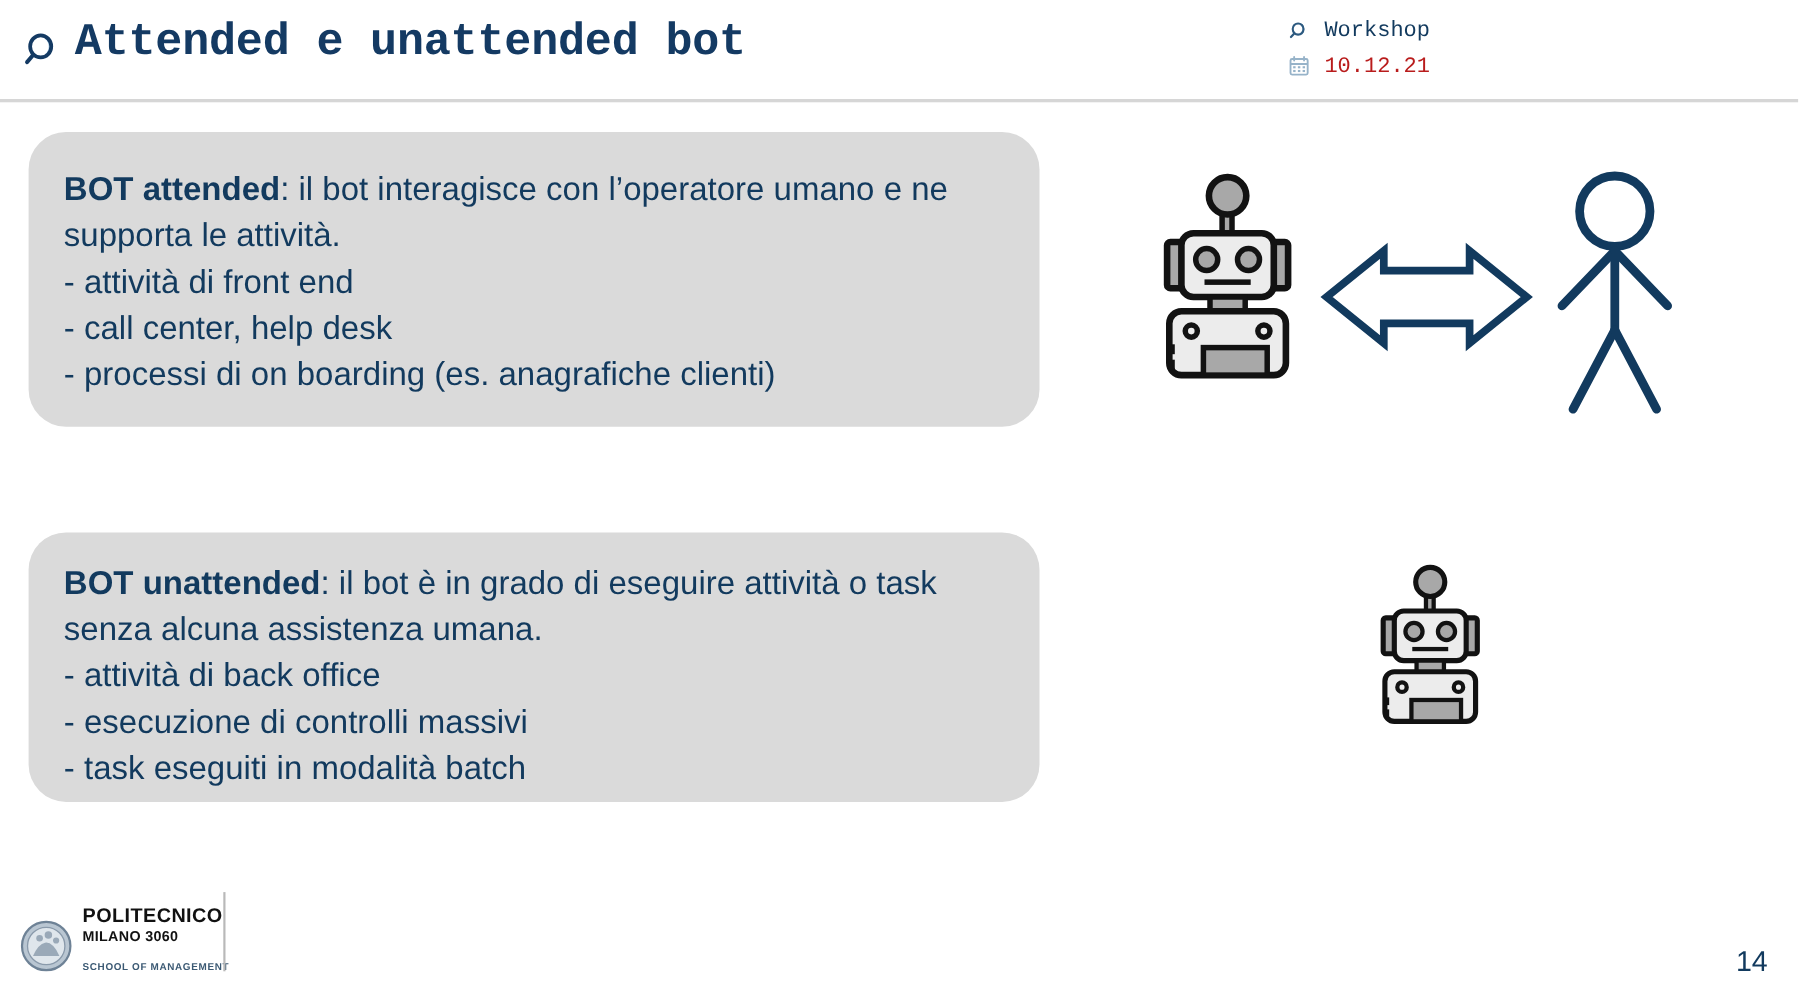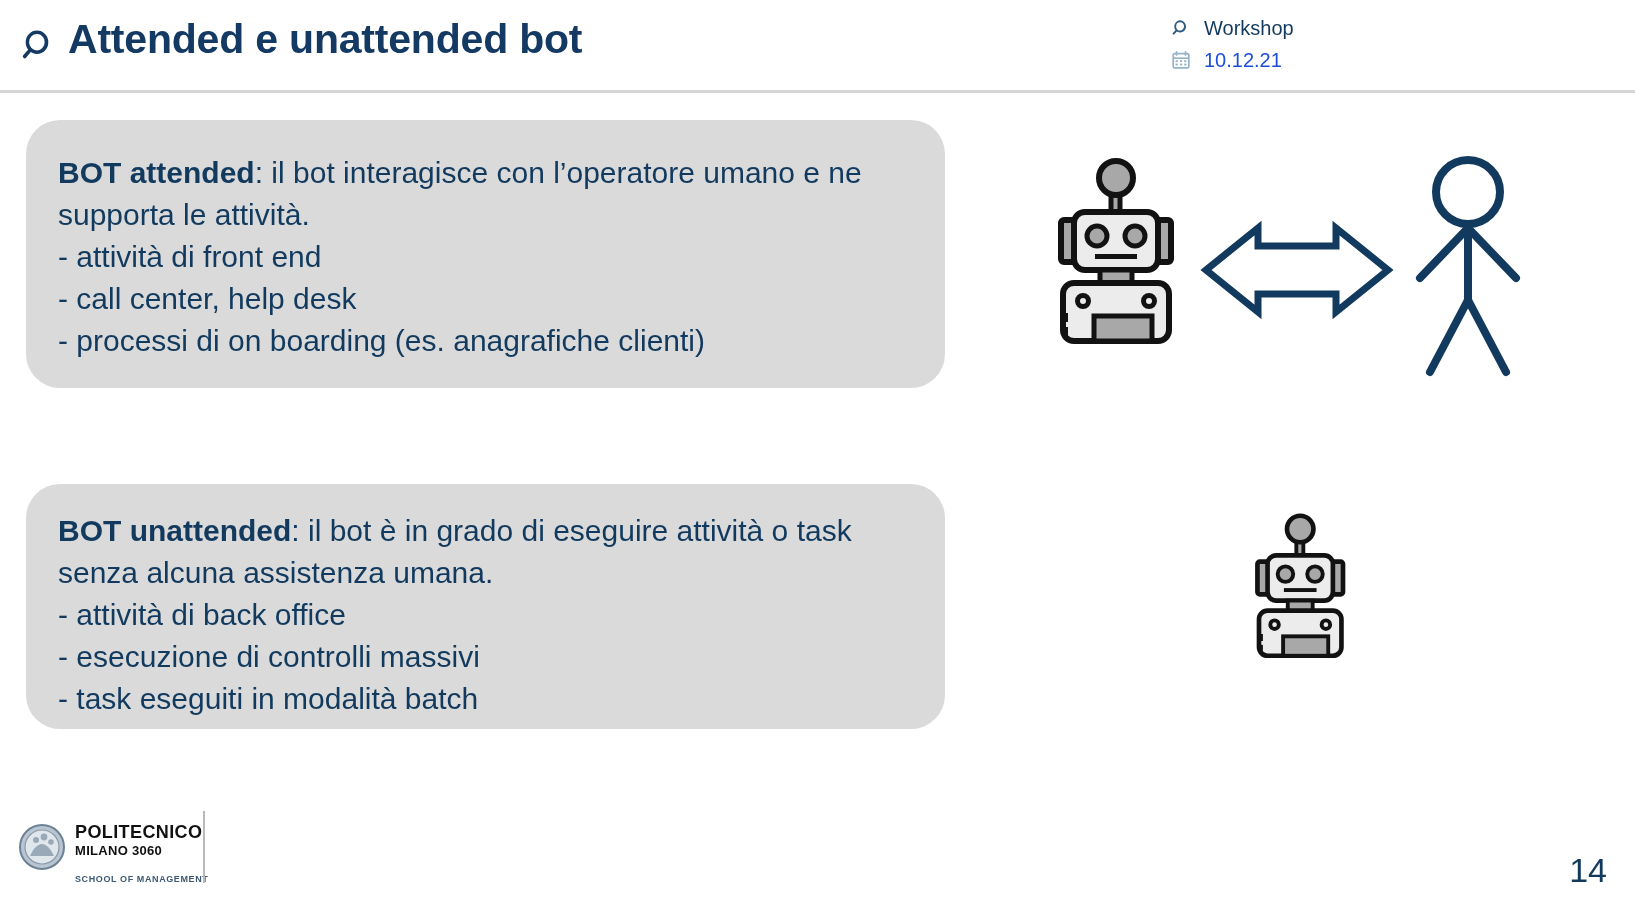--- a/index.html
+++ b/index.html
@@ -17,20 +17,21 @@
     background: #ffffff;
     overflow: hidden;
   }
 
   
   #header {
     position: absolute;
     left: 0; top: 0;
     width: 1352px;
     height: 93px;
+    font-family: Liberation Mono, monospace;
   }
   #header-rule {
     position: absolute;
     left: 0; top: 90px;
     width: 1635px;
     height: 3px;
     background: #d6d6d6;
   }
   #title-icon {
     position: absolute;
@@ -62,21 +63,21 @@
     margin-right: 12px;
     flex: 0 0 auto;
   }
   .meta-text {
     font-size: 20px;
     white-space: nowrap;
     min-width: 126px;
     text-align: left;
   }
   #meta-kind-text { color: #123a5e; }
-  #meta-date-text { color: #1d4ed8; }
+  #meta-date-text { color: #b91c1c; }
 
   
   .info-box {
     position: absolute;
     background: #dadada;
     border-radius: 34px;
     box-sizing: border-box;
   }
   #box-attended {
     left: 26px; top: 120px;
@@ -115,21 +116,21 @@
   #footer {
     position: absolute;
     left: 0; bottom: 0;
     width: 1635px;
     height: 110px;
   }
   #logo-polimi {
     position: absolute;
     left: 18px; top: 18px;
     display: flex;
-    align-items: flex-start;
+    align-items: flex-end;
   }
   #polimi-seal { width: 48px; height: 48px; flex: 0 0 auto; }
   #polimi-words {
     margin-left: 9px;
     line-height: 1.0;
   }
   #polimi-line1 {
     font-size: 18px;
     font-weight: bold;
     color: #111111;
@@ -176,21 +177,21 @@
   #oss-line2 {
     font-size: 21px;
     font-weight: bold;
     color: #8fb9da;
     letter-spacing: -0.3px;
     margin-top: 1px;
   }
   #page-number {
     position: absolute;
     right: 28px; bottom: 25px;
-    font-size: 34px;
+    font-size: 26px;
     color: #123a5e;
   }
 </style>
 </head>
 <body>
 
 <div id="slide">
 
   <div id="header">
 

